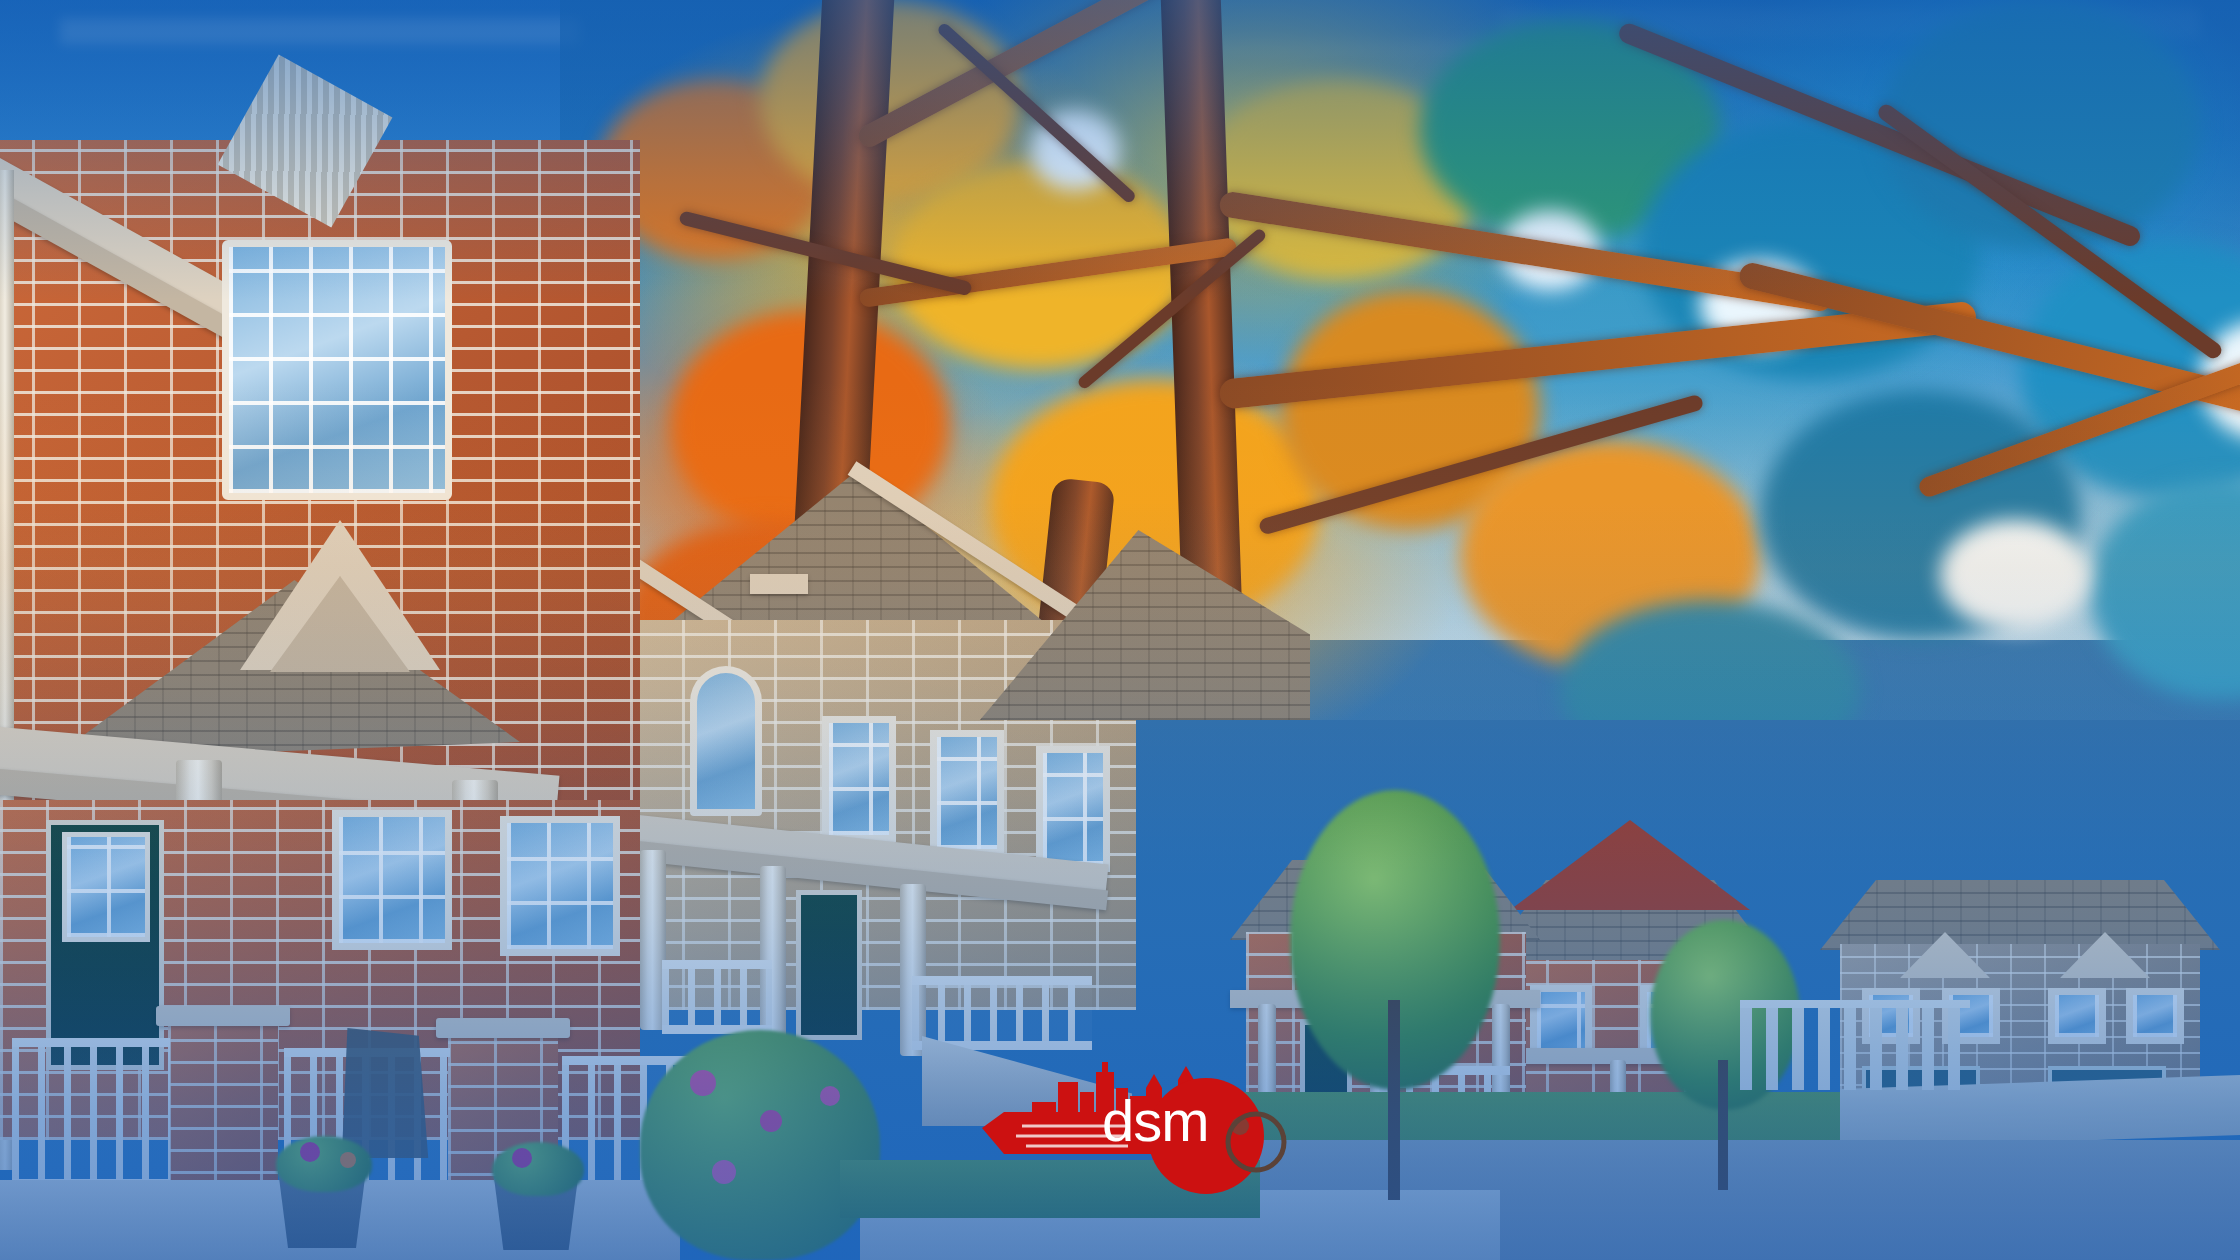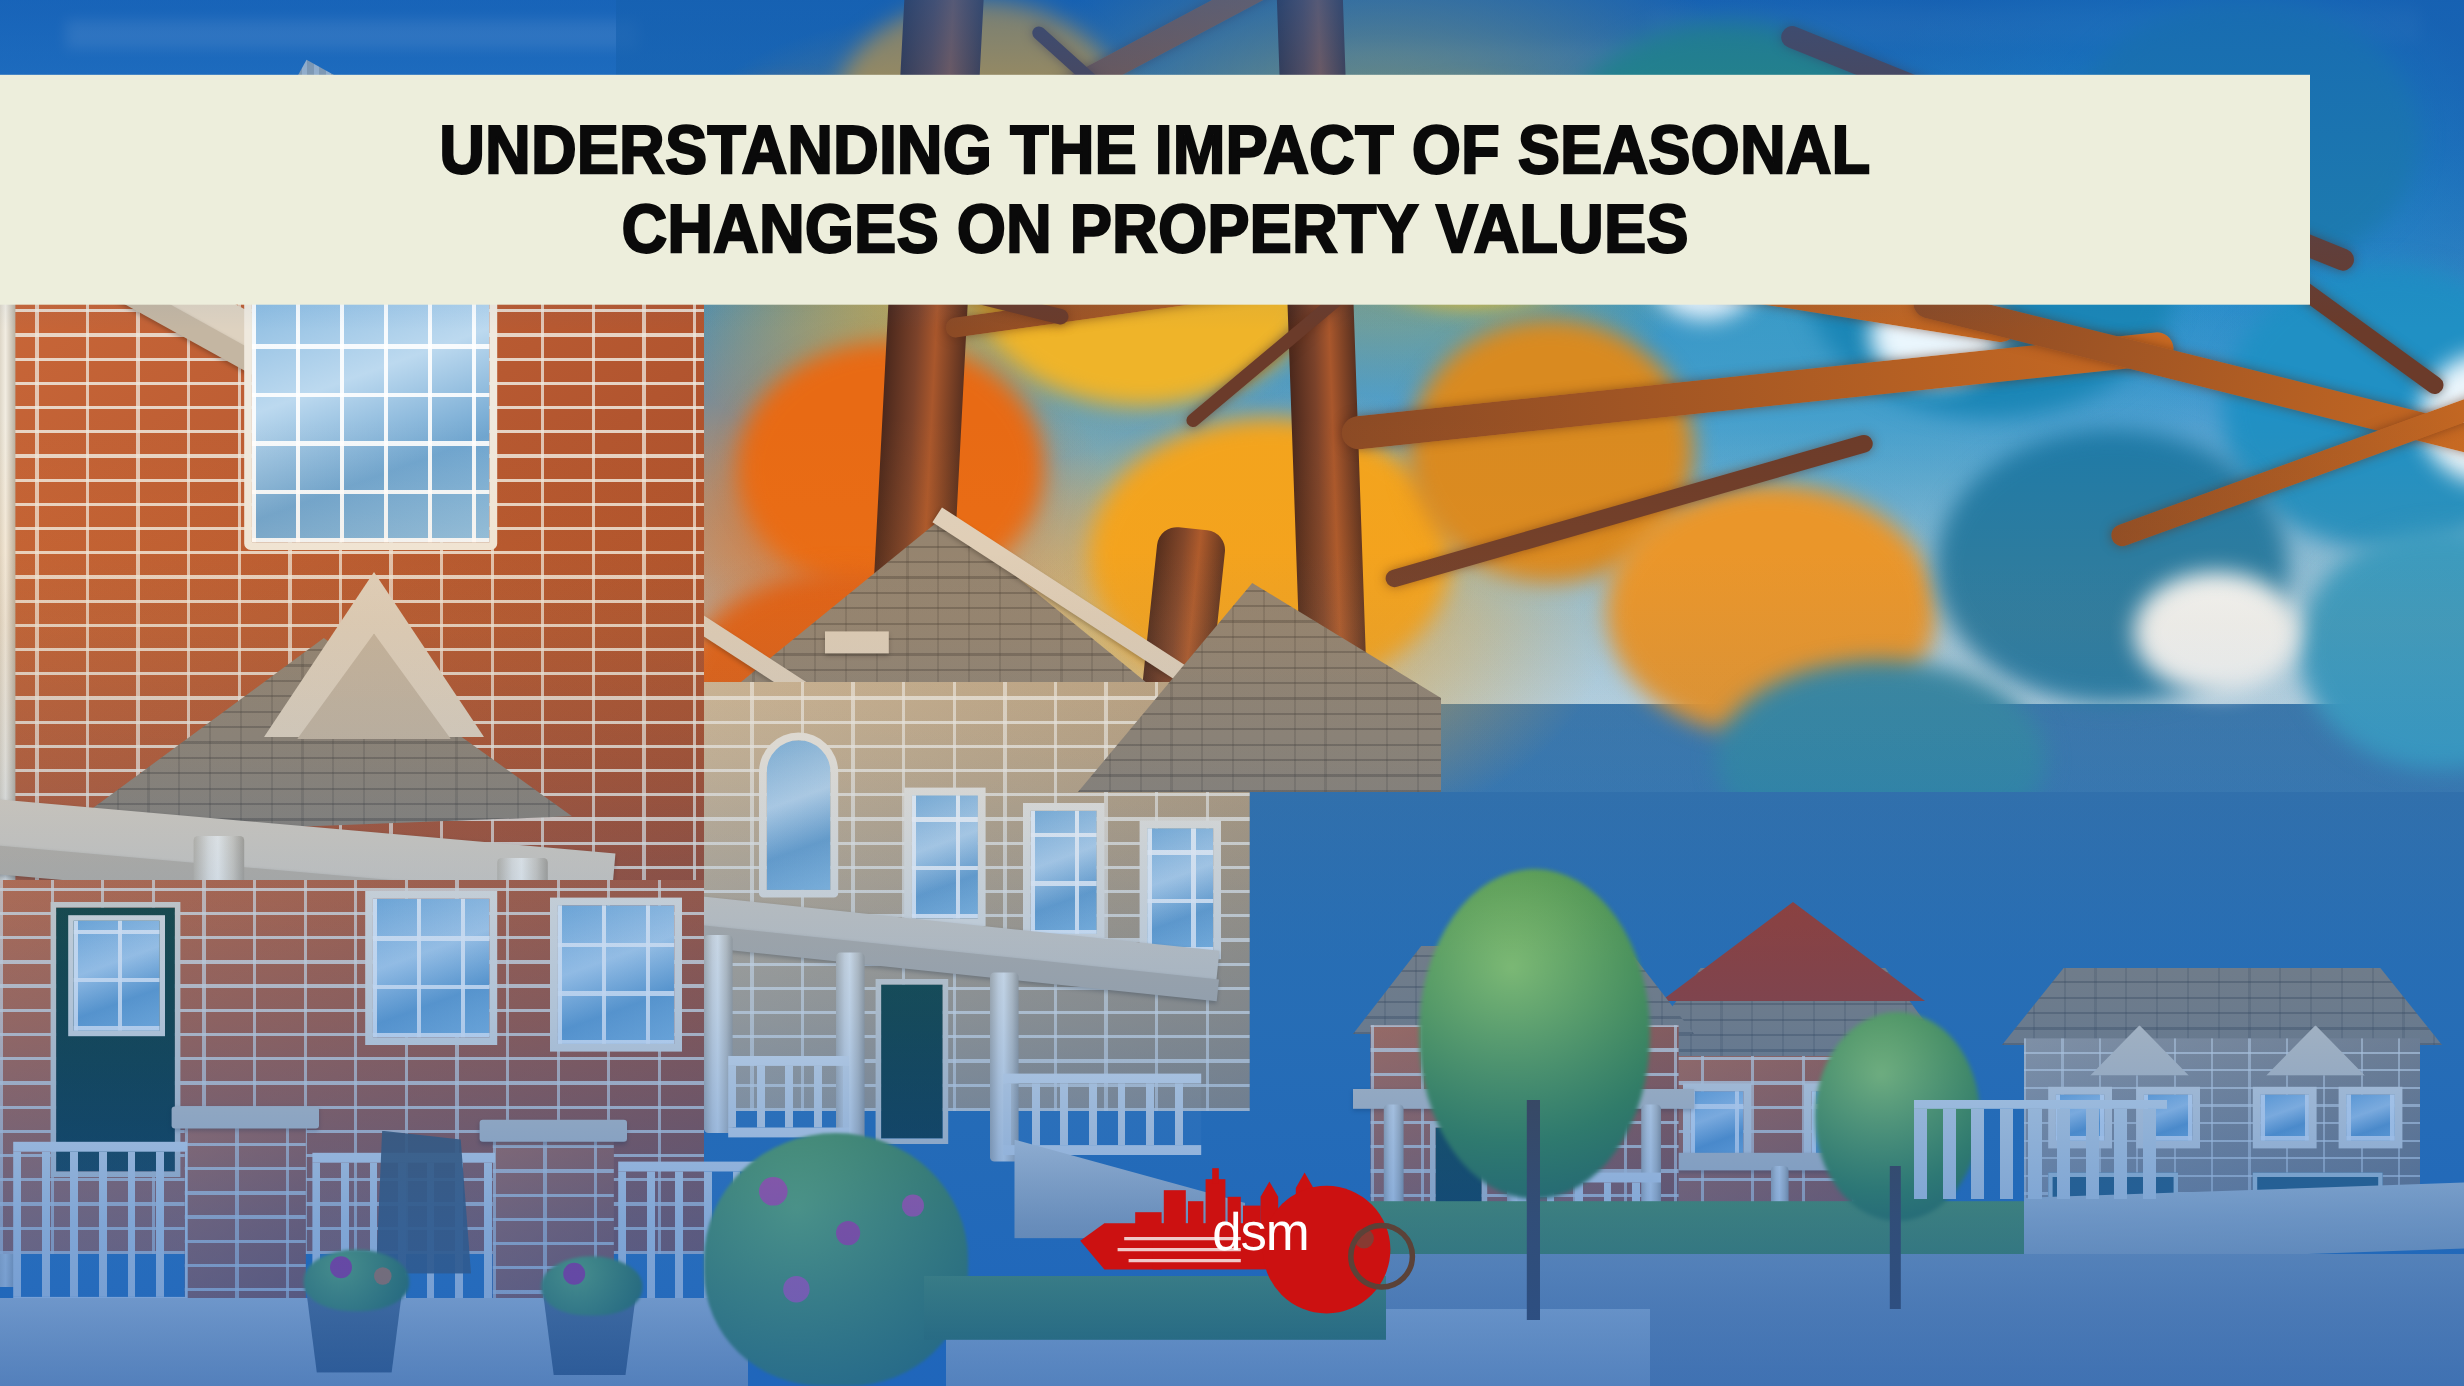--- a/index.html
+++ b/index.html
@@ -234,21 +234,21 @@
     z-index: 45;
   }
   .logo svg { display:block; width:100%; height:100%; }
 
   .logo-dsm {
     position: absolute;
     left: 124px;
     top: 32px;
     font-family: "Liberation Sans", sans-serif;
     font-weight: 400;
-    font-size: 48px;
+    font-size: 58px;
     line-height: 62px;
     color: #ffffff;
     letter-spacing: -1px;
   }
   .logo-sold {
     position: absolute;
     left: 84px;
     top: 80px;
     font-family: "Liberation Sans", sans-serif;
     font-weight: 400;
@@ -461,24 +461,20 @@
     <div class="smalltree-canopy" style="left:1650px; top:920px; width:150px; height:190px;"></div>
     <div style="position:absolute;left:1718px;top:1060px;width:10px;height:130px;background:#4a3526;"></div>
 
     <div style="position:absolute;left:1740px;top:1000px;width:230px;height:90px;background:repeating-linear-gradient(90deg,#e7e9e4 0 12px,rgba(0,0,0,0) 12px 26px);border-top:8px solid #eef0ec;box-sizing:border-box;"></div>
 
     <div class="grade-warm"></div>
     <div class="grade-topblue"></div>
     <div class="grade-blue"></div>
   </div>
 
-  <div class="banner">
-    <div class="headline">Understanding the Impact of Seasonal</div>
-    <div class="headline">Changes on Property Values</div>
-  </div>
 
   <div class="logo">
     <svg viewBox="0 0 320 150" xmlns="http://www.w3.org/2000/svg" aria-hidden="true">
       <g>
 
         <path d="M4 70 L26 54 L78 54 L78 96 L26 96 Z" fill="#CC1111"></path>
 
         <rect x="70" y="54" width="130" height="42" fill="#CC1111"></rect>
 
         <g fill="#CC1111">

